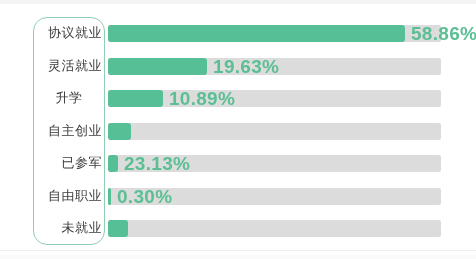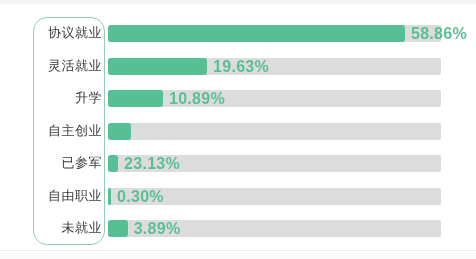--- a/index.html
+++ b/index.html
@@ -95,21 +95,21 @@
     background: #57bf95;
     border-radius: 3px;
     min-width: 3px;
   }
 
   .value {
     position: absolute;
     top: 8px;
     height: 17px;
     line-height: 17px;
-    font-size: 16px;
+    font-size: 19px;
     font-weight: bold;
     color: #5bbf94;
     white-space: nowrap;
     letter-spacing: 0.3px;
   }
 </style>
 </head>
 <body>
 
 <div id="stage">
@@ -127,21 +127,21 @@
         <div class="value" style="left: 410.975px; color: rgb(91, 191, 148);">58.86%</div>
       </div>
       <div class="row" style="top: 32.5714px; height: 32.5714px;">
         <div class="row-label" style="height: 32.5714px; line-height: 32.5714px;">灵活就业</div>
         <div class="track" style="background: rgb(220, 220, 220);">
           <div class="bar" title="灵活就业 19.63%" style="width: 99.0423px; background: rgb(87, 191, 149);"></div>
         </div>
         <div class="value" style="left: 213.042px; color: rgb(91, 191, 148);">19.63%</div>
       </div>
       <div class="row" style="top: 65.1429px; height: 32.5714px;">
-        <div class="row-label" style="height: 32.5714px; line-height: 32.5714px;">升学</div>
+        <div class="row-label" style="height: 32.5714px; line-height: 32.5714px; text-align: center;">升学</div>
         <div class="track" style="background: rgb(220, 220, 220);">
           <div class="bar" title="升学 10.89%" style="width: 54.945px; background: rgb(87, 191, 149);"></div>
         </div>
         <div class="value" style="left: 168.945px; color: rgb(91, 191, 148);">10.89%</div>
       </div>
       <div class="row" style="top: 97.7143px; height: 32.5714px;">
         <div class="row-label" style="height: 32.5714px; line-height: 32.5714px;">自主创业</div>
         <div class="track" style="background: rgb(220, 220, 220);">
           <div class="bar" title="自主创业 4.46%" style="width: 22.5027px; background: rgb(87, 191, 149);"></div>
         </div>
@@ -158,20 +158,19 @@
         <div class="track" style="background: rgb(220, 220, 220);">
           <div class="bar" title="自由职业 0.30%" style="width: 3px; background: rgb(87, 191, 149);"></div>
         </div>
         <div class="value" style="left: 117px; color: rgb(91, 191, 148);">0.30%</div>
       </div>
       <div class="row" style="top: 195.429px; height: 32.5714px;">
         <div class="row-label" style="height: 32.5714px; line-height: 32.5714px;">未就业</div>
         <div class="track" style="background: rgb(220, 220, 220);">
           <div class="bar" title="未就业 3.89%" style="width: 19.6268px; background: rgb(87, 191, 149);"></div>
         </div>
-        <div class="value" style="left: 133.627px; color: rgb(91, 191, 148);">3.89%</div>
       </div>
     </div>
 
   <div class="edge-strip-bottom"></div>
   <div class="edge-strip-bottom2"></div>
 
 </div>
 
 </body></html>

